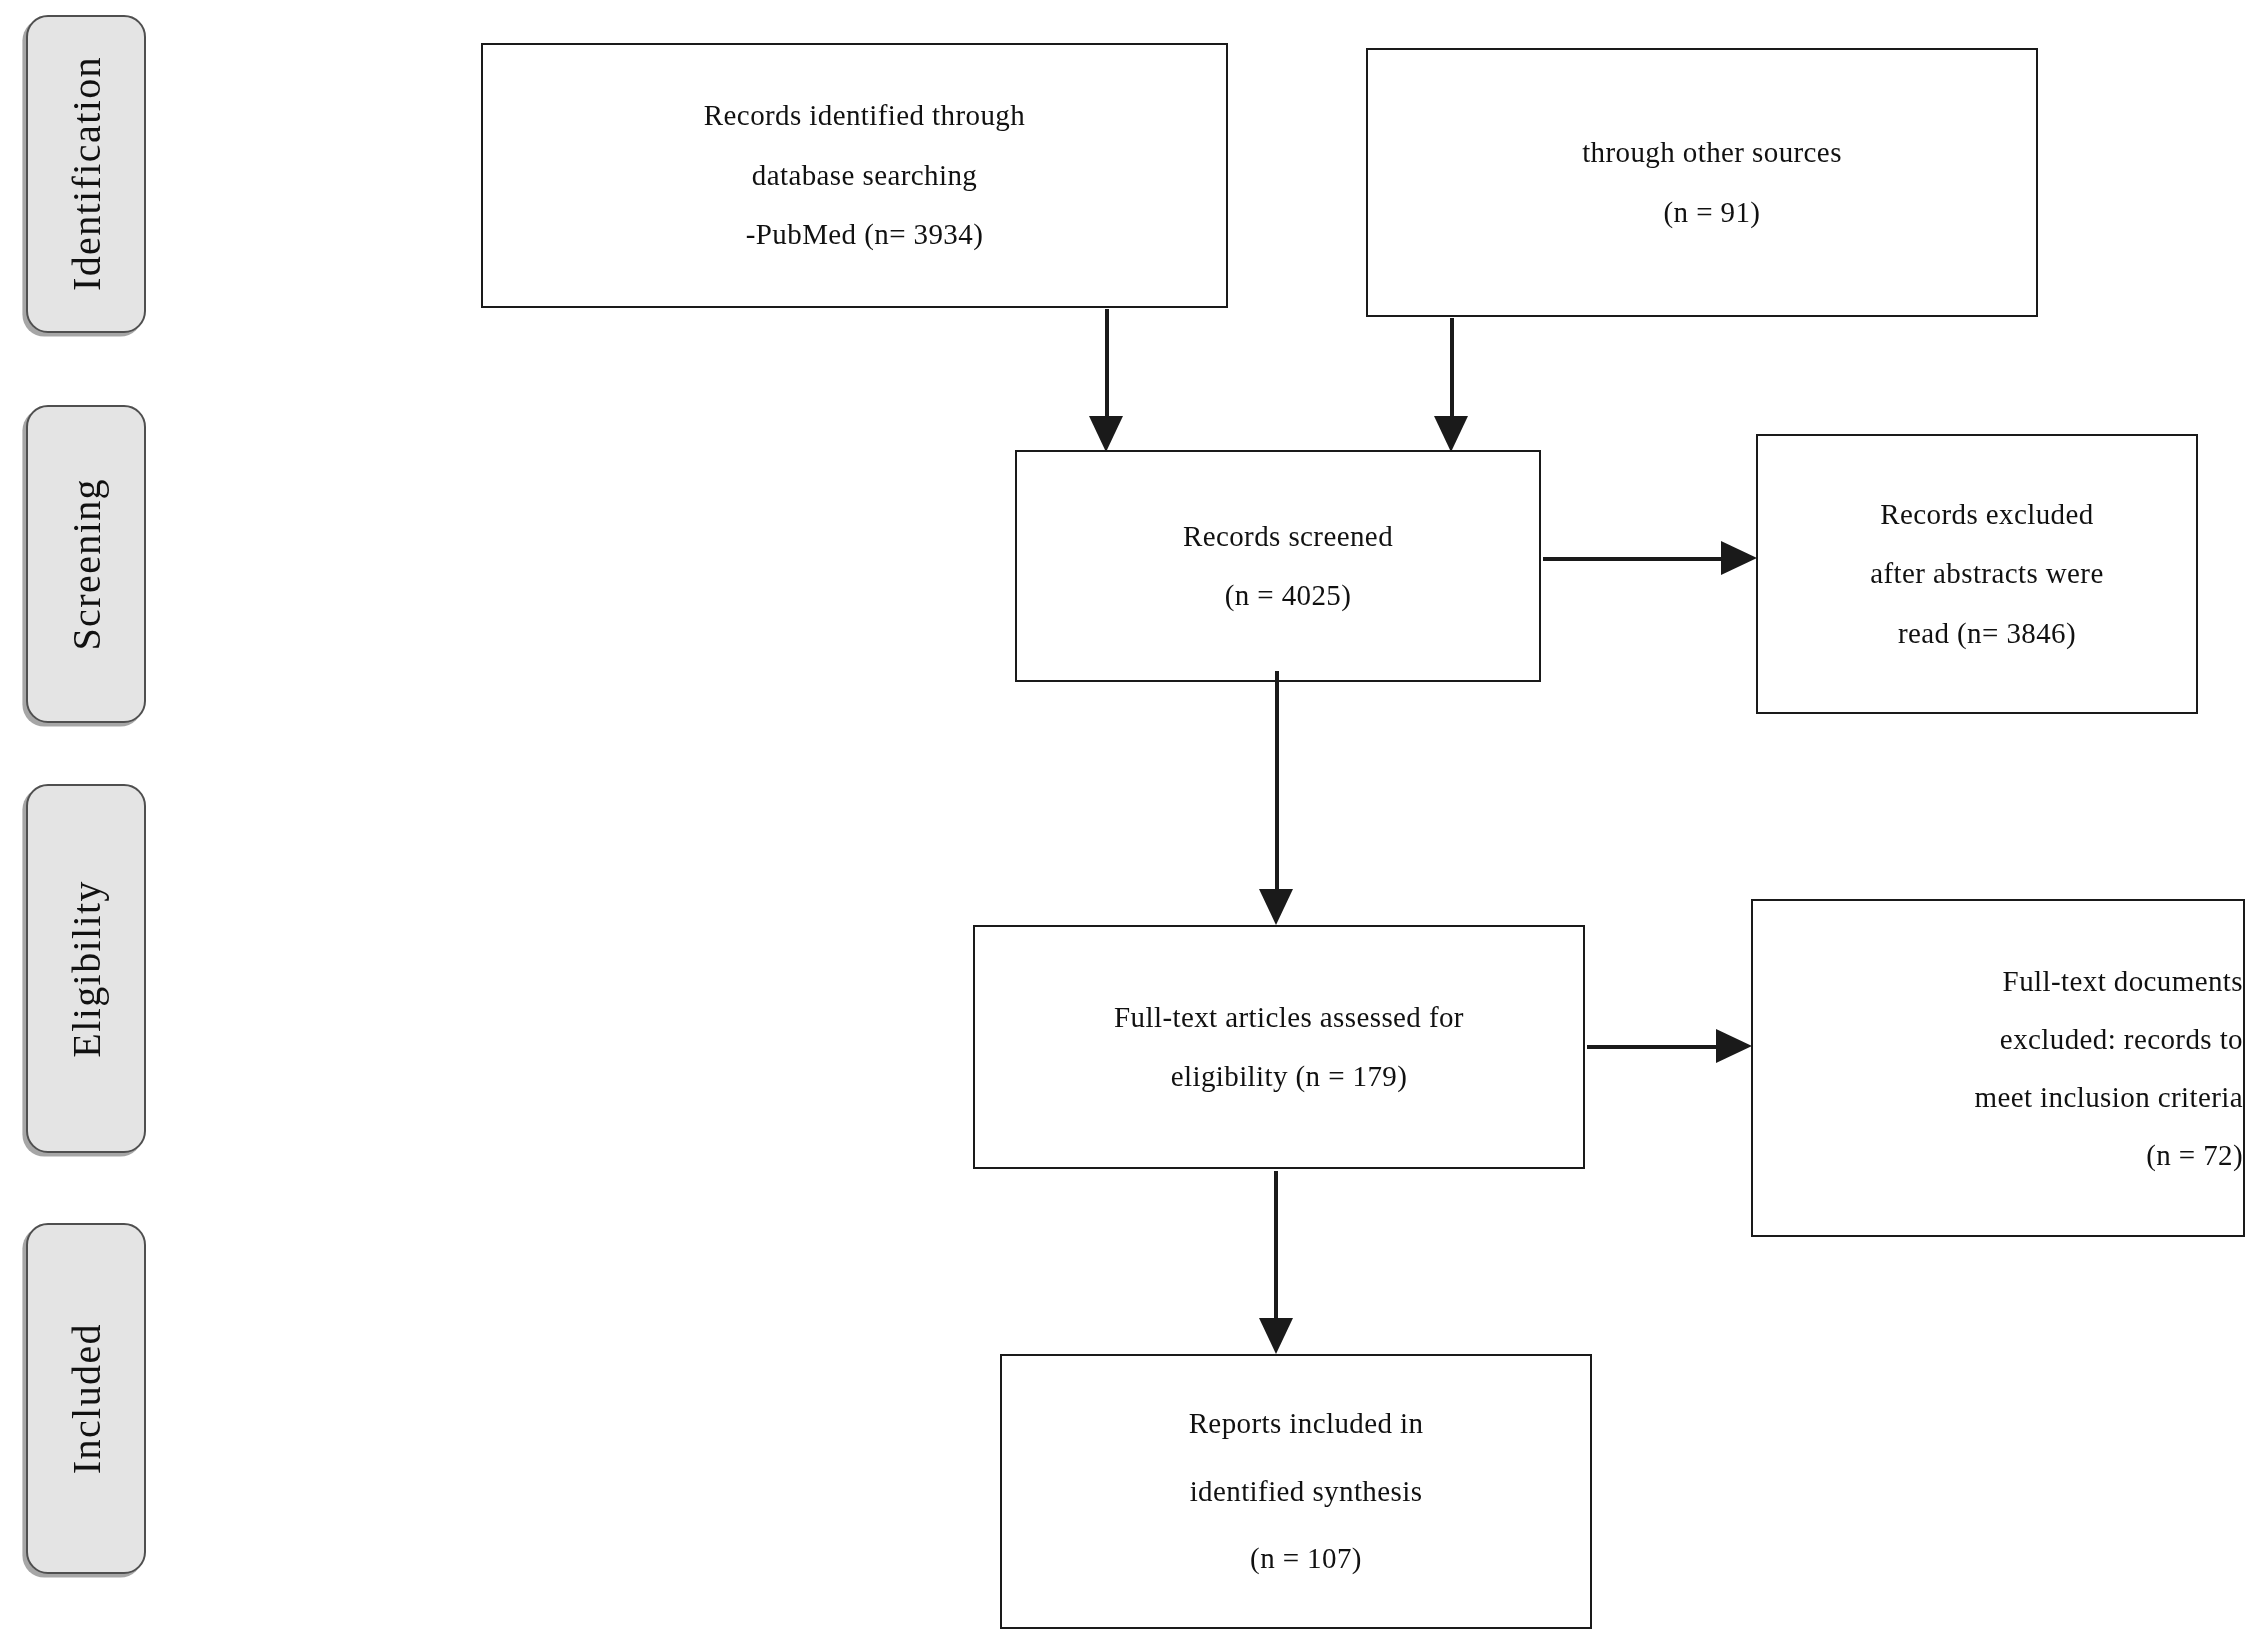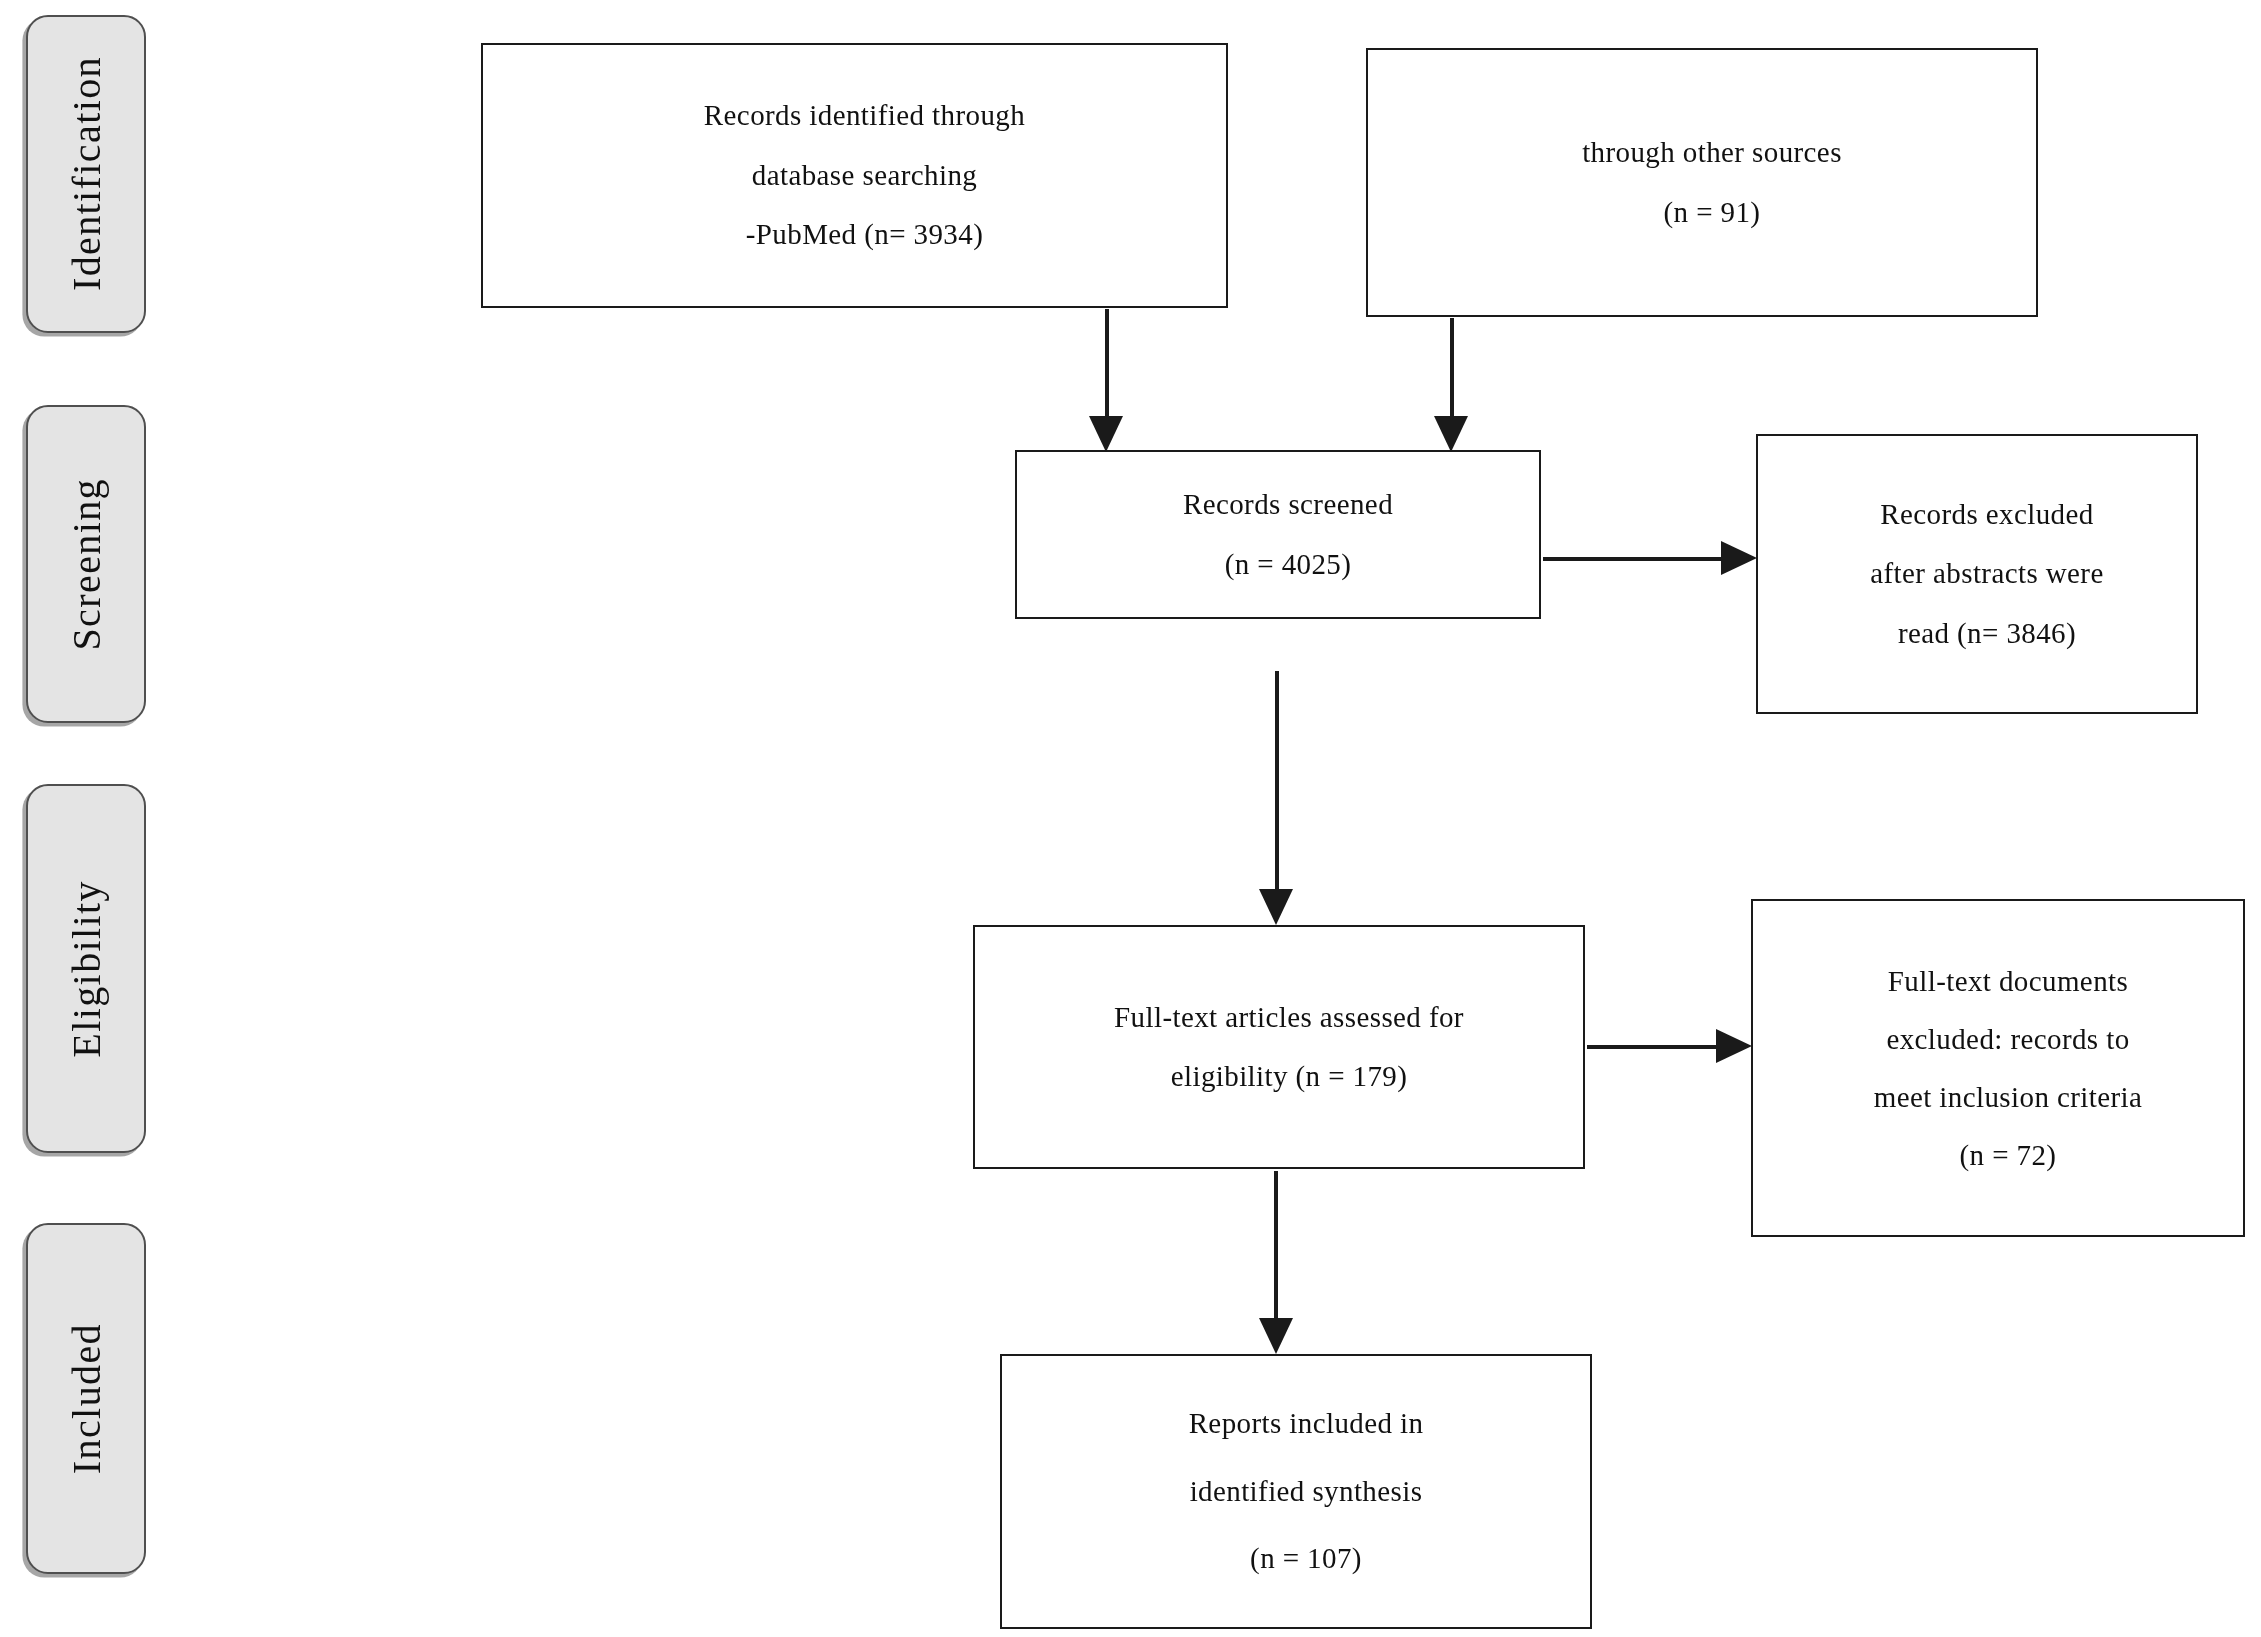--- a/index.html
+++ b/index.html
@@ -82,37 +82,37 @@
     <span>Records identified through</span>
     <span>database searching</span>
     <span>-PubMed (n= 3934)</span>
   </div>
 
   <div class="fbox" style="left:1366px; top:48px; width:672px; height:269px;">
     <span>through other sources</span>
     <span>(n = 91)</span>
   </div>
 
-  <div class="fbox" style="left:1015px; top:450px; width:526px; height:169px;">
+  <div class="fbox" style="left:1015px; top:450px; width:526px; height:232px;">
     <span>Records screened</span>
     <span>(n = 4025)</span>
   </div>
 
   <div class="fbox" style="left:1756px; top:434px; width:442px; height:280px;">
     <span>Records excluded</span>
     <span>after abstracts were</span>
     <span>read (n= 3846)</span>
   </div>
 
   <div class="fbox" style="left:973px; top:925px; width:612px; height:244px;">
     <span>Full-text articles assessed for</span>
     <span>eligibility (n = 179)</span>
   </div>
 
-  <div class="fbox" style="left:1751px; top:899px; width:494px; height:338px; line-height:2.0;">
+  <div class="fbox" style="left:1751px; top:899px; width:494px; height:338px; line-height:2.0;align-items:flex-end;">
     <span>Full-text documents</span>
     <span>excluded: records to</span>
     <span>meet inclusion criteria</span>
     <span>(n = 72)</span>
   </div>
 
   <div class="fbox" style="left:1000px; top:1354px; width:592px; height:275px;gap:8px;">
     <span>Reports included in</span>
     <span>identified synthesis</span>
     <span>(n = 107)</span>

